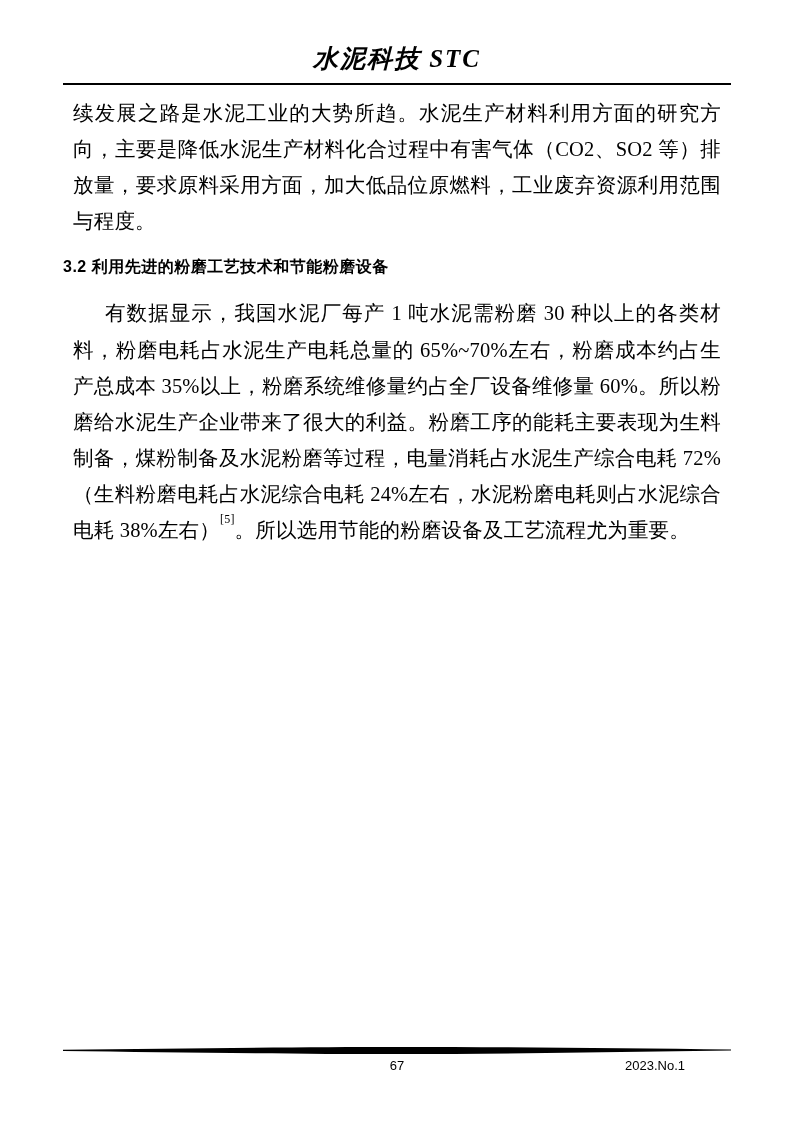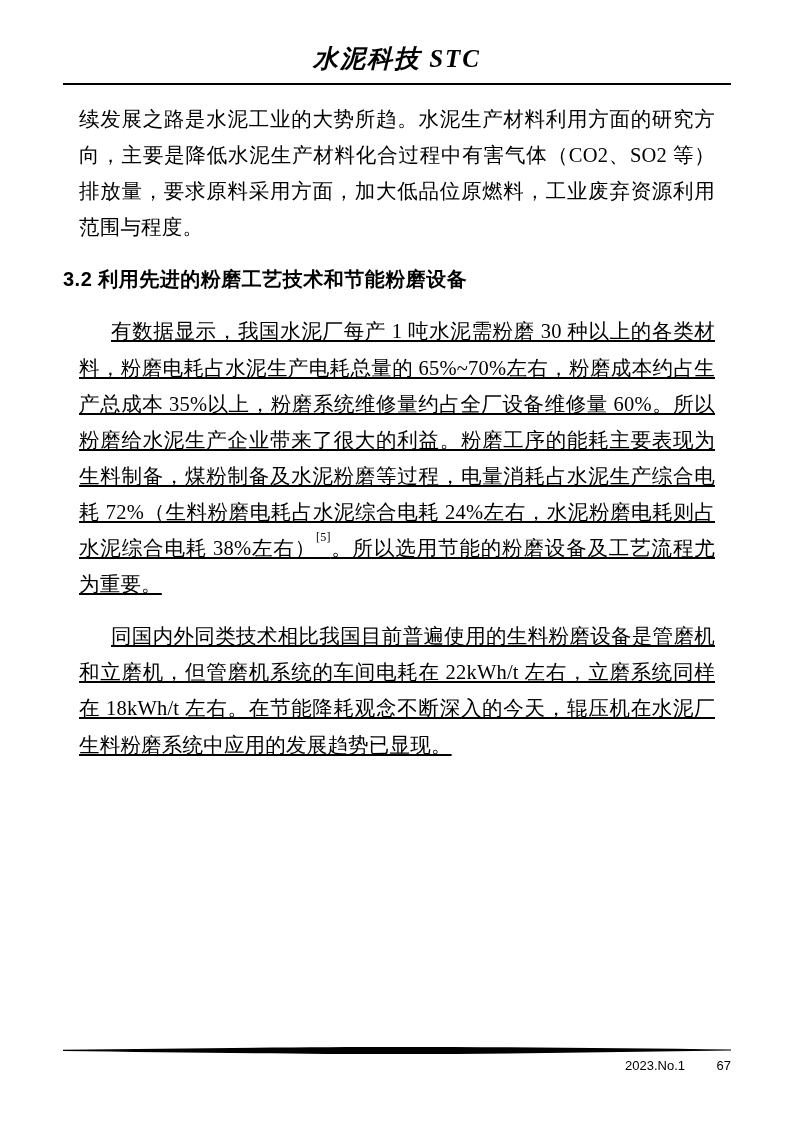--- a/index.html
+++ b/index.html
@@ -32,33 +32,32 @@
   }
   .header-rule {
     margin-top: 9px;
     border-top: 2px solid #000000;
     height: 0;
   }
   .article {
     margin-top: 2px;
   }
   .article p {
-    margin: 16px;
+    margin: 10px;
     font-size: 20.5px;
     line-height: 36.1px;
     text-align: justify;
     letter-spacing: 0.2px;
   }
   .article p.indent {
     text-indent: 32px;
-    text-decoration: underline;
   }
   .article h2 {
     margin: 0;
-    font-size: 20px;
+    font-size: 16px;
     line-height: 36.1px;
     font-weight: 700;
     font-family: "Liberation Sans", "DejaVu Sans", sans-serif;
     letter-spacing: 0.5px;
   }
   sup.ref {
     font-size: 12px;
     line-height: 0;
     position: relative;
     top: -0.55em;
@@ -79,21 +78,21 @@
     height: 18px;
     margin-top: 3px;
     font-family: "Liberation Sans", "DejaVu Sans", sans-serif;
     font-size: 13px;
     line-height: 15px;
   }
   .page-number {
     position: absolute;
     left: 0;
     right: 0;
-    text-align: right;
+    text-align: center;
   }
   .issue-label {
     position: absolute;
     right: 46px;
     top: 0;
     margin-left: 39px;
   }
 </style>
 </head>
 <body>
@@ -108,21 +107,20 @@
 
     <main class="article">
 
       <p>续发展之路是水泥工业的大势所趋。水泥生产材料利用方面的研究方向，主要是降低水泥生产材料化合过程中有害气体（CO2、SO2 等）排放量，要求原料采用方面，加大低品位原燃料，工业废弃资源利用范围与程度。</p>
 
       <h2>3.2 利用先进的粉磨工艺技术和节能粉磨设备</h2>
 
       <p class="indent"><span>有数据显示，我国水泥厂每产 1 吨水泥需粉磨 30 种以上的各类材料，粉磨电耗占水泥生产电耗总量的 65%~70%左右，粉磨成本约占生产总成本 35%以上，粉磨系统维修量约占全厂设备维修量 60%。所以粉磨给水泥生产企业带来了很大的利益。粉磨工序的能耗主要表现为生料制备，煤粉制备及水泥粉磨等过程，电量消耗占水泥生产综合电耗 72%（生料粉磨电耗占水泥综合电耗 24%左右，水泥粉磨电耗则占水泥综合电耗 38%左右）</span><sup class="ref">[5]</sup><span>。所以选用节能的粉磨设备及工艺流程尤为重要。</span></p>
 
 
-      <p class="indent">同国内外同类技术相比我国目前普遍使用的生料粉磨设备是管磨机和立磨机，但管磨机系统的车间电耗在 22kWh/t 左右，立磨系统同样在 18kWh/t 左右。在节能降耗观念不断深入的今天，辊压机在水泥厂生料粉磨系统中应用的发展趋势已显现。</p>
 
 
     </main>
   </div>
 
   <footer class="page-footer">
     <svg class="footer-bar" viewBox="0 0 668 9" preserveAspectRatio="none" xmlns="http://www.w3.org/2000/svg">
       <path d="M0,3.8
                C 120,2.4 240,0.9 334,0.9
                C 440,0.9 560,2.2 668,3.6

